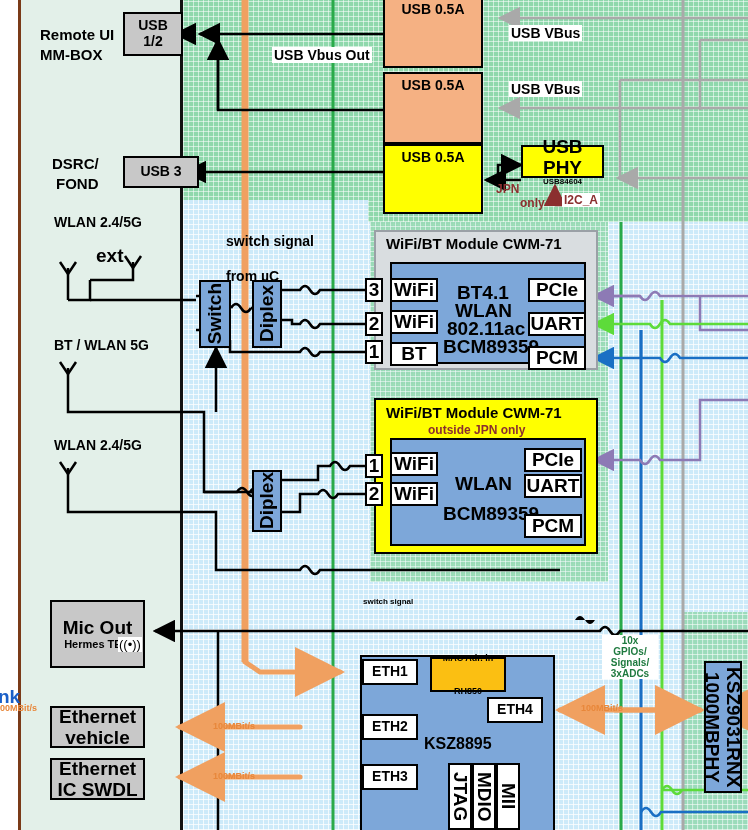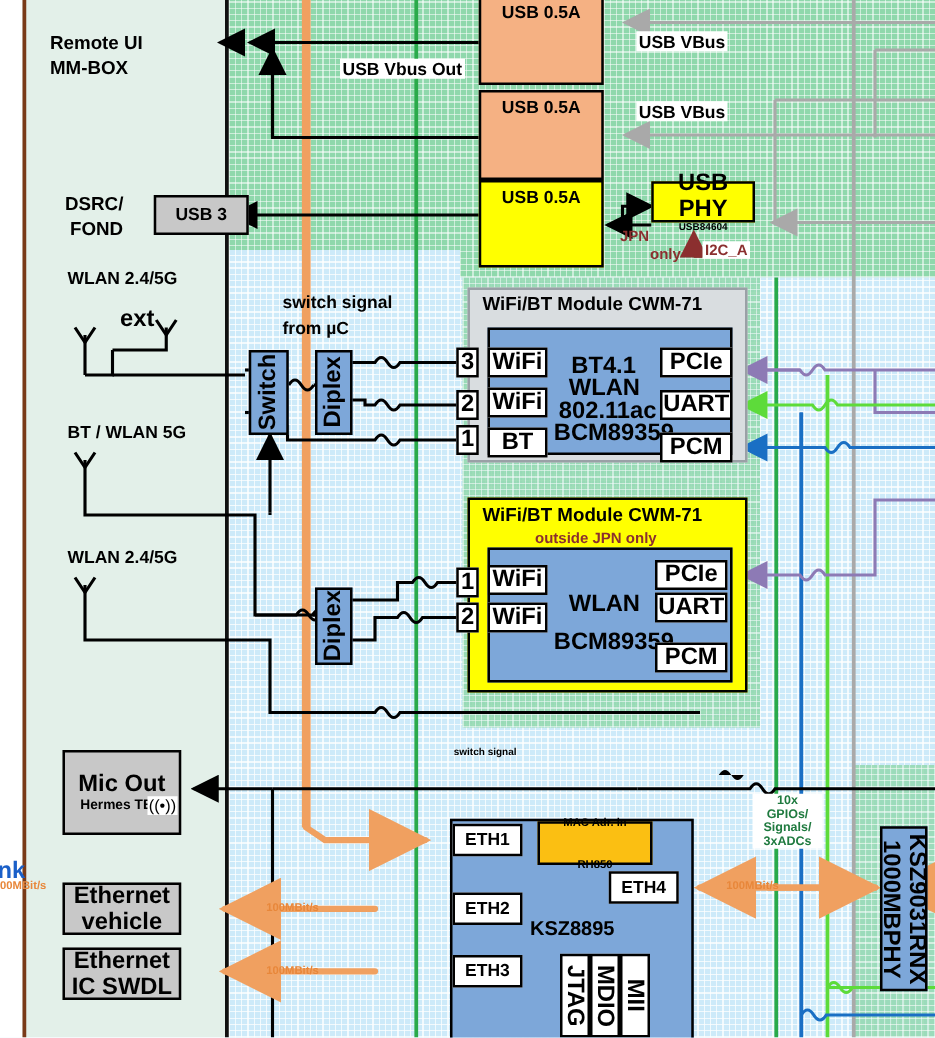--- a/index.html
+++ b/index.html
@@ -211,20 +211,24 @@
   <div class="lbl b15" style="left:52px;top:155px;">DSRC/</div>
   <div class="lbl b15" style="left:56px;top:175px;">FOND</div>
 
   <div class="lbl b14" style="left:54px;top:214px;">WLAN 2.4/5G</div>
   <div class="lbl b13" style="left:96px;top:245px;">ext</div>
   <div class="lbl b14" style="left:54px;top:337px;">BT / WLAN 5G</div>
   <div class="lbl b14" style="left:54px;top:437px;">WLAN 2.4/5G</div>
 
   <div class="lbl b13 bluetxt" style="left:-2px;top:686px;">nk</div>
 
+  <div class="box gray" style="left:123px;top:12px;width:60px;height:44px;">
+    <span class="b14" style="font-weight:bold">USB</span>
+    <span class="b14" style="font-weight:bold">1/2</span>
+  </div>
   <div class="box gray" style="left:123px;top:156px;width:76px;height:32px;">
     <span class="b14" style="font-weight:bold">USB 3</span>
   </div>
 
   <div class="box gray" style="left:50px;top:600px;width:95px;height:68px;">
     <span class="b13" style="font-weight:bold">Mic Out</span>
     <span class="b11" style="font-weight:bold">Hermes TEM</span>
   </div>
   <div style="position:absolute;left:118px;top:637px;font-size:13px;background:#fff;padding:0 1px;">((•))</div>
 
@@ -254,21 +258,21 @@
   <div class="box yellow" style="left:521px;top:145px;width:83px;height:33px;">
     <span class="b13" style="font-weight:bold">USB PHY</span>
     <span class="b8" style="font-weight:bold">USB84604</span>
   </div>
 
   <div class="lbl b12 dkred" style="left:496px;top:182px;">JPN</div>
   <div class="lbl b12 dkred" style="left:496px;top:196px;margin-left:24px;">only</div>
   <div class="lbl boxed b12 dkred" style="left:562px;top:193px;">I2C_A</div>
 
   <div class="lbl b14" style="left:226px;top:233px;">switch signal</div>
-  <div class="lbl b14" style="left:226px;top:254px;">from µC</div>
+  <div class="lbl b14" style="left:226px;top:268px;">from µC</div>
   <div class="lbl b8" style="left:363px;top:597px;">switch signal</div>
 
   <div class="box blue" style="left:199px;top:280px;width:32px;height:68px;">
     <span class="vert180 b13" style="font-weight:bold">Switch</span>
   </div>
   <div class="box blue" style="left:252px;top:280px;width:30px;height:68px;">
     <span class="vert180 b13" style="font-weight:bold">Diplex</span>
   </div>
   <div class="box blue" style="left:252px;top:470px;width:30px;height:62px;">
     <span class="vert180 b13" style="font-weight:bold">Diplex</span>
@@ -341,21 +345,21 @@
   <div class="box white" style="left:524px;top:474px;width:58px;height:24px;">
     <span class="b13" style="font-weight:bold">UART</span>
     </div>
   <div class="box white" style="left:524px;top:514px;width:58px;height:24px;">
     <span class="b13" style="font-weight:bold">PCM</span>
     </div>
 
   <div class="box blue" style="left:360px;top:655px;width:195px;height:185px;align-items:flex-start;justify-content:flex-start;"></div>
   <div class="lbl b16" style="left:424px;top:735px;">KSZ8895</div>
 
-  <div class="box amber" style="left:430px;top:657px;width:92px;height:35px;gap:22px;">
+  <div class="box amber" style="left:430px;top:657px;width:76px;height:35px;gap:22px;">
     <span class="b9" style="font-weight:bold">MAC Adr. in</span>
     <span class="b9" style="font-weight:bold">RH850</span>
   </div>
 
   <div class="box white" style="left:362px;top:659px;width:56px;height:26px;">
     <span class="b14" style="font-weight:bold">ETH1</span>
     </div>
   <div class="box white" style="left:362px;top:714px;width:56px;height:26px;">
     <span class="b14" style="font-weight:bold">ETH2</span>
     </div>

